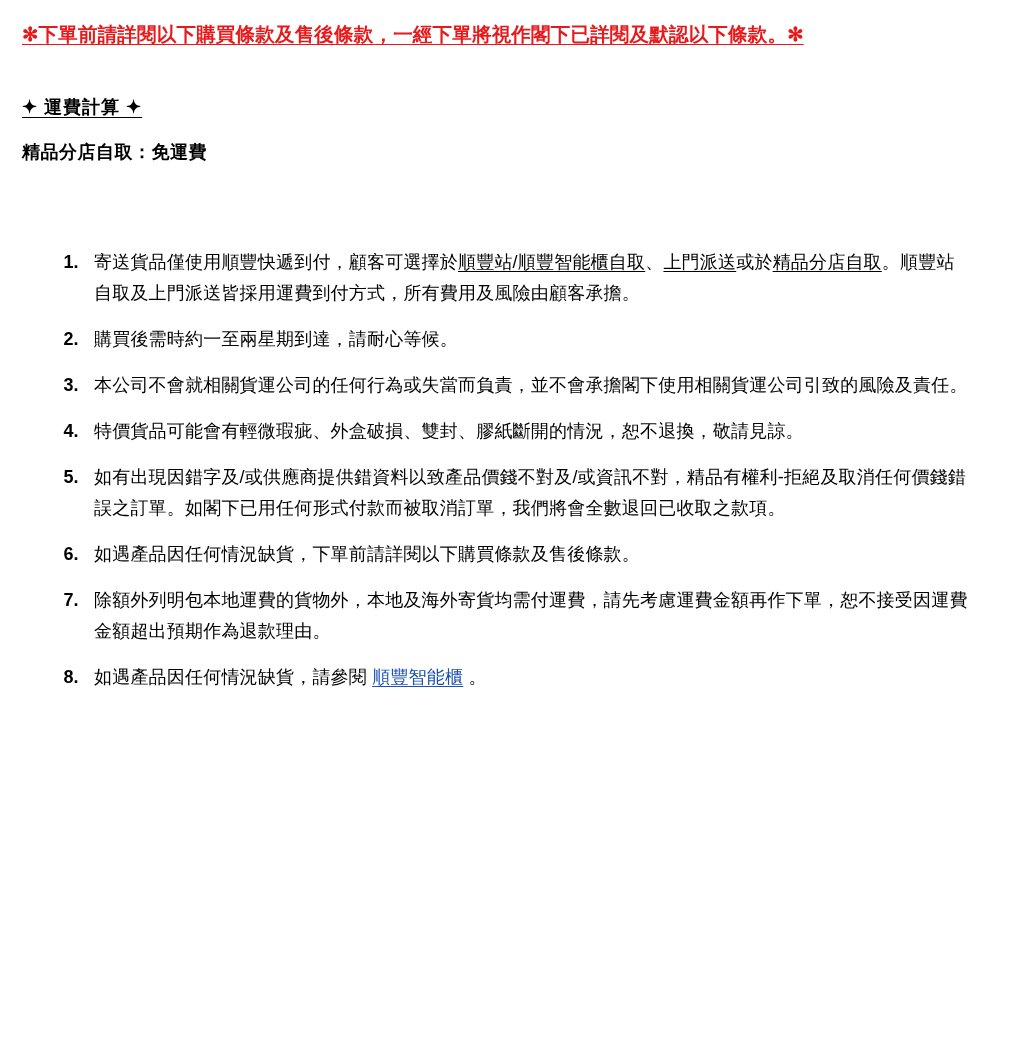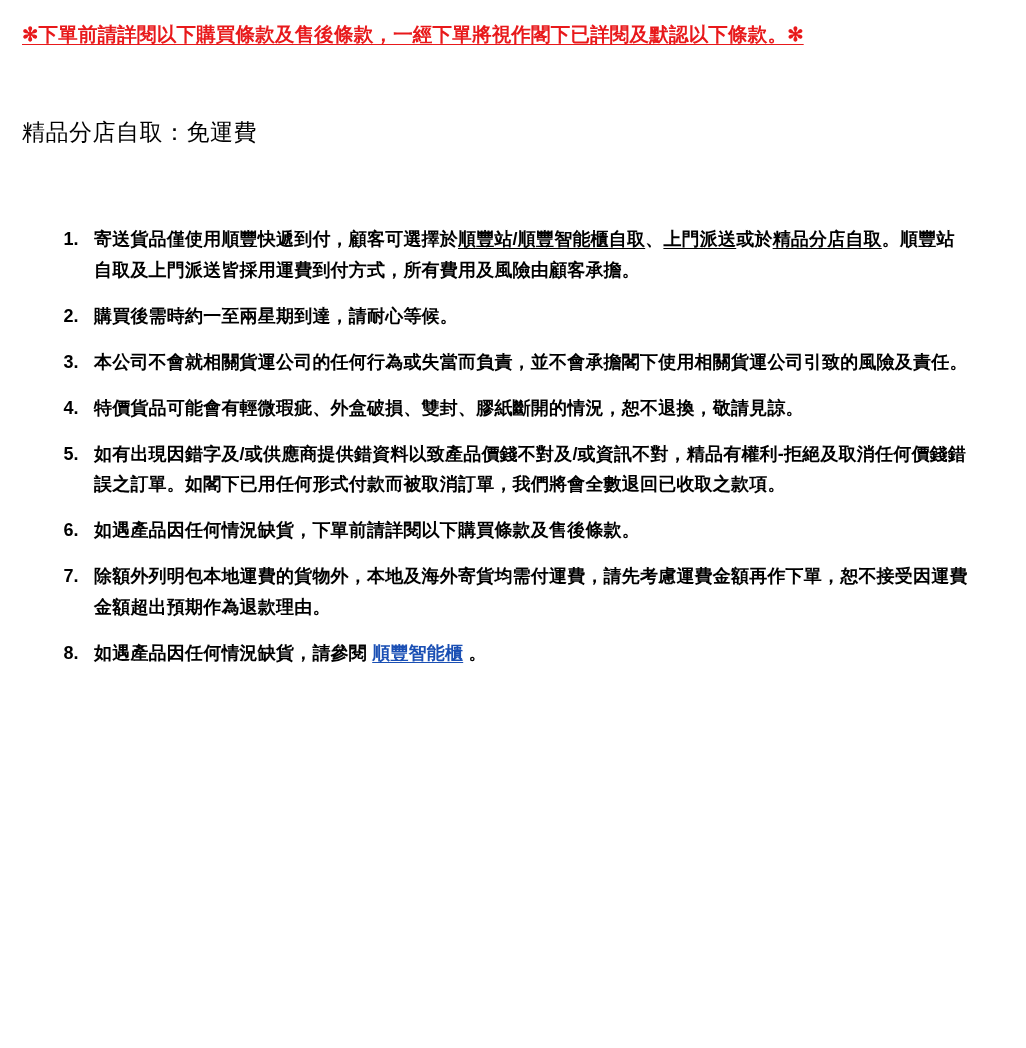--- a/index.html
+++ b/index.html
@@ -49,32 +49,32 @@
     line-height: 1.5;
     margin: 22px 0 0 0;
     letter-spacing: 0.5px;
   }
   .freight-red {
     color: #e8191b;
     font-weight: bold;
     font-size: 21px;
   }
   .ship-line2 {
-    font-size: 23px;
+    font-size: 18px;
     line-height: 1.5;
     margin: 20px 0 0 0;
     letter-spacing: 0.5px;
+    font-weight: bold;
   }
 
   
   ol.terms {
-    margin: 22px 0 0 0;
+    margin: 29px 0 0 0;
     padding: 0 0 0 62px;
     list-style-position: outside;
-    font-weight: bold;
   }
   ol.terms > li {
     font-size: 18px;
     line-height: 1.72;
     margin-bottom: 15px;
     padding-left: 10px;
     letter-spacing: 0.2px;
   }
   ol.terms > li::marker {
     font-weight: bold;
@@ -98,20 +98,21 @@
 </style>
 </head>
 <body>
 
 <div class="page">
 
   <div class="banner">✻下單前請詳閱以下購買條款及售後條款，一經下單將視作閣下已詳閱及默認以下條款。✻</div>
 
   <div class="sec-spacer-1"></div>
 
+  <div class="section-head">✦ 運費計算 ✦</div>
 
 
   <div class="ship-line2">精品分店自取：免運費</div>
 
   <div class="sec-spacer-2"></div>
 
 
   <ol class="terms" id="terms-list">
       <li><span>寄送貨品僅使用順豐快遞到付，顧客可選擇於</span><span class="u">順豐站/順豐智能櫃自取</span><span>、</span><span class="u">上門派送</span><span>或於</span><span class="u">精品分店自取</span><span>。順豐站自取及上門派送皆採用運費到付方式，所有費用及風險由顧客承擔。</span></li>
       <li><span>購買後需時約一至兩星期到達，請耐心等候。</span></li>

